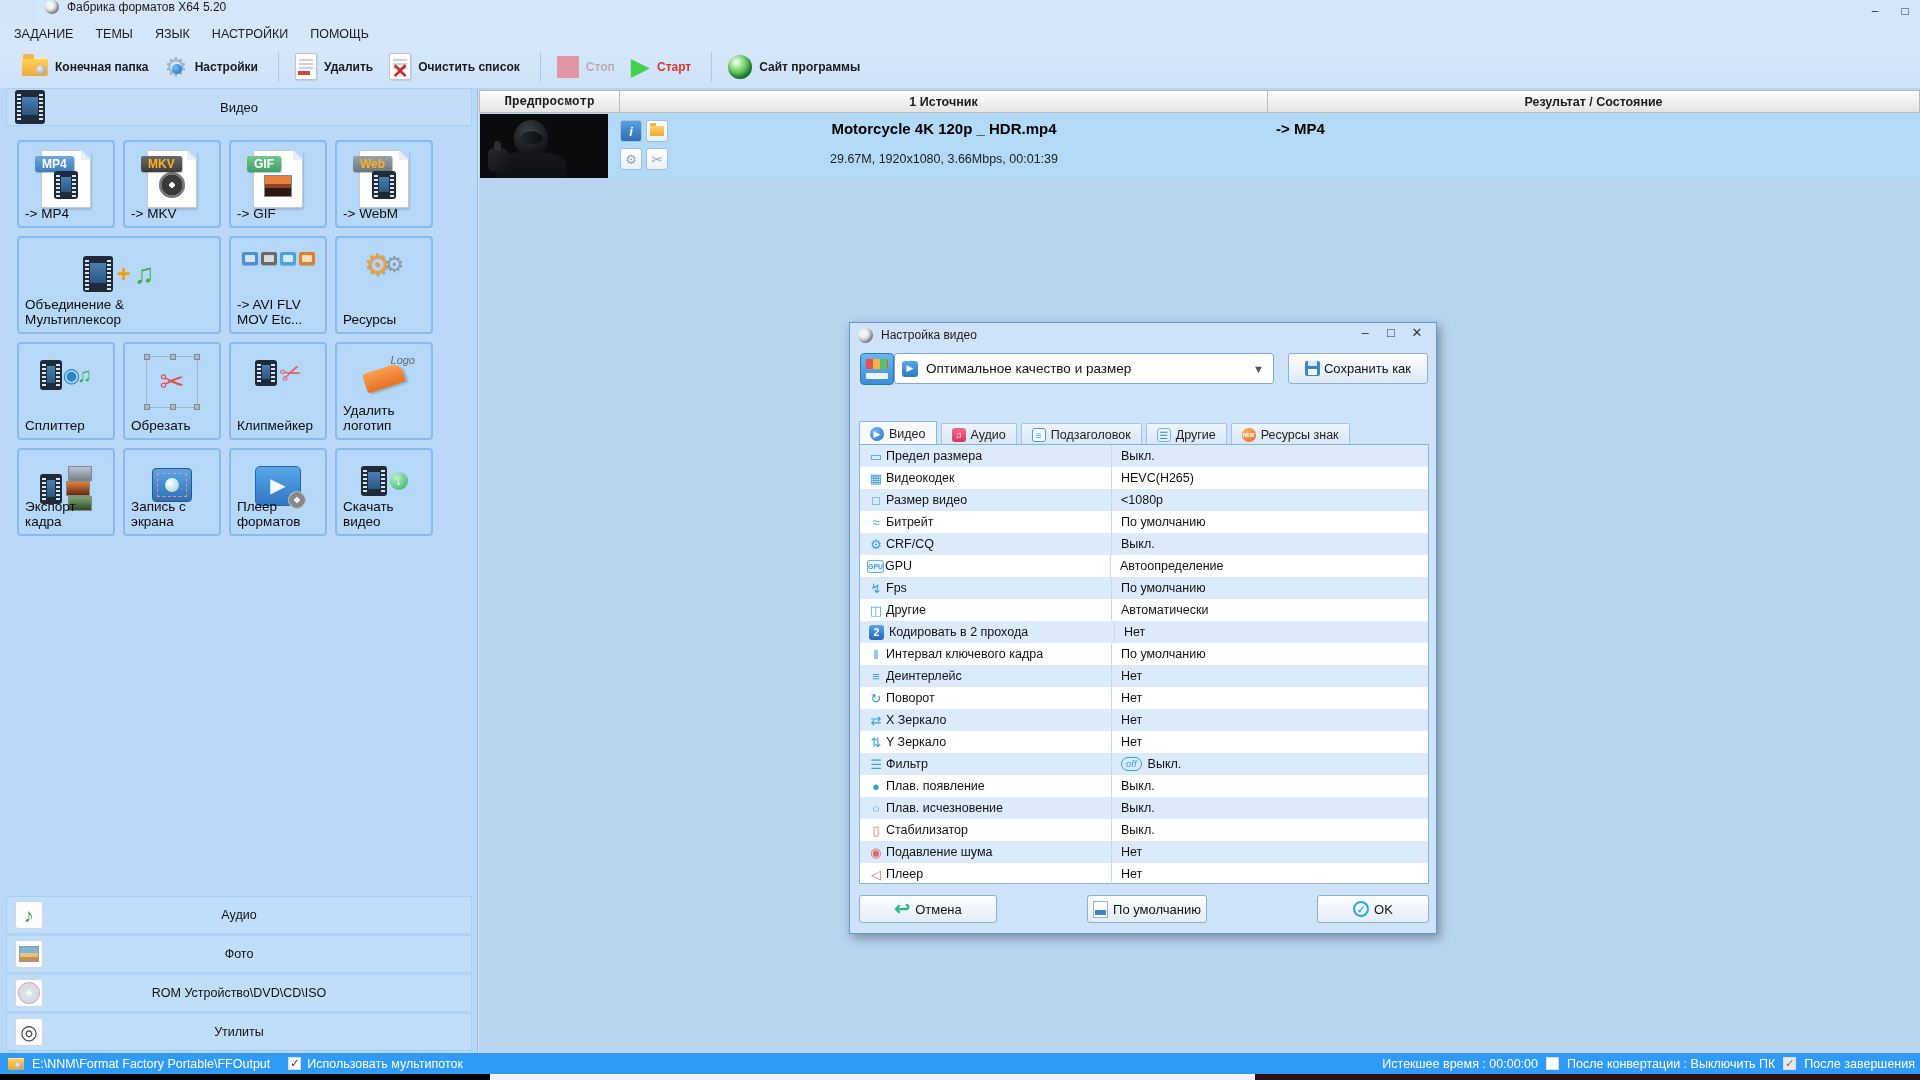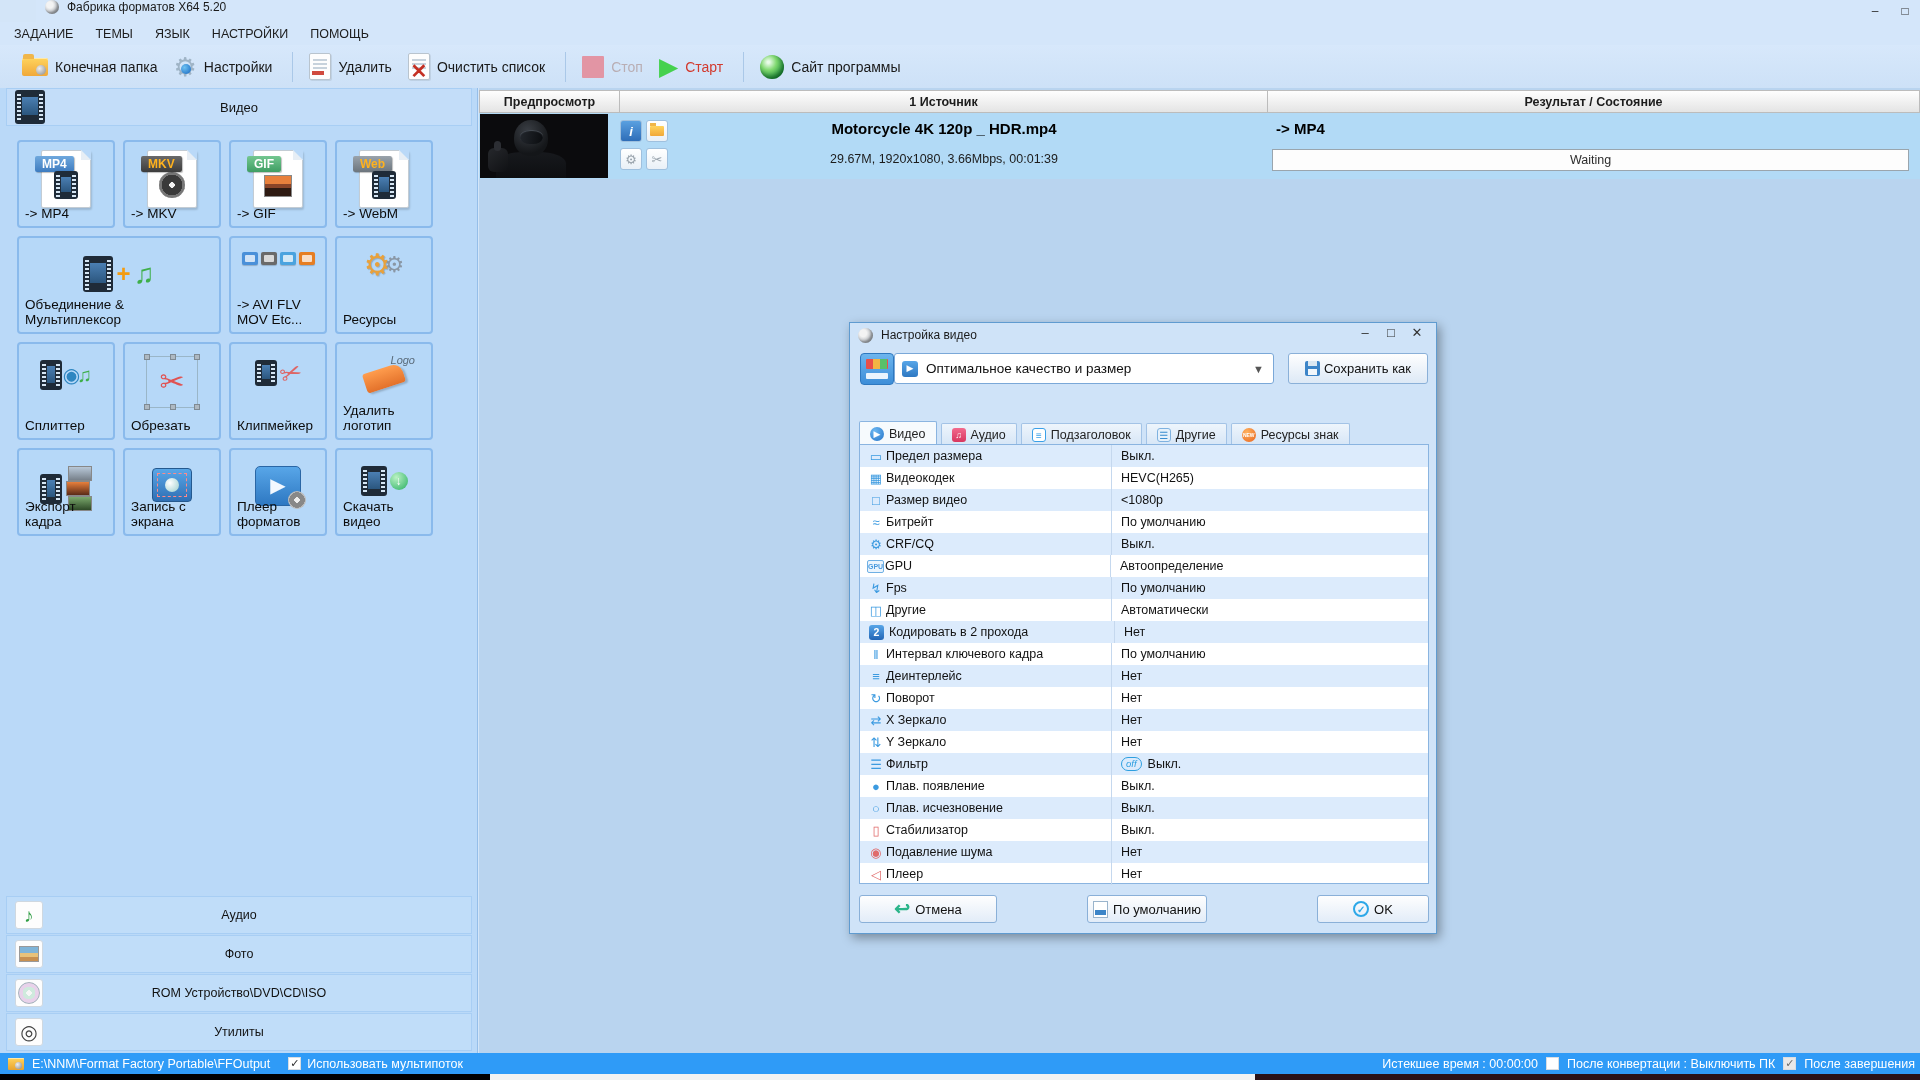--- a/index.html
+++ b/index.html
@@ -10,21 +10,21 @@
   
   .titlebar{left:0;top:0;width:1920px;height:22px;background:#d4e6fa;display:flex;align-items:flex-start;margin-left:36px;}
   .appicon{width:14px;height:14px;border-radius:50%;margin:0 8px 0 9px;background:radial-gradient(circle at 35% 35%,#f3f3f3 25%,#b9bdc2 60%,#7d858d 100%);box-shadow:inset -2px -2px 2px rgba(0,0,0,.25);}
   .title-text{font-size:12px;color:#1a1a1a;}
   .wctrls{position:absolute;right:6px;top:0;height:22px;display:flex;}
   .wctrls span{width:30px;height:22px;text-align:center;line-height:22px;font-size:12px;color:#333;}
   .menubar{left:0;top:22px;width:1920px;height:23px;background:#d4e6fa;display:flex;align-items:center;padding-left:14px;gap:22px;}
   .menubar span{font-size:12.5px;color:#1c1c1c;}
   .toolbar{left:0;top:45px;width:1920px;height:43px;background:linear-gradient(#d7e8fb,#cde1f7);display:flex;align-items:center;padding-left:16px;}
   .tbtn{display:flex;align-items:center;gap:7px;padding:4px 10px 4px 6px;border-radius:3px;}
-  .tbtn .lbl{font-size:14px;color:#1a1a1a;}
+  .tbtn .lbl{font-size:12px;color:#1a1a1a;font-weight:bold;}
   .tbtn .lbl.dis{color:#b9aeb4;text-align:right;}
   .tbtn .lbl.red{color:#d23a2e;}
   .tsep{width:1px;height:30px;background:#aac8e8;margin:0 10px;}
   .ic-folder{width:26px;height:18px;background:linear-gradient(#ffd35c,#f0a83a);border-radius:2px;position:relative;box-shadow:inset 0 1px 0 #ffe9a8;}
   .ic-folder::before{content:"";position:absolute;top:-4px;left:1px;width:11px;height:5px;background:#f0b64a;border-radius:2px 2px 0 0;}
   .ic-folder::after{content:"";position:absolute;right:2px;bottom:1px;width:10px;height:10px;border-radius:50%;background:radial-gradient(circle at 35% 35%,#eee,#888);}
   .ic-gear{font-size:26px;color:#9fb4c6;line-height:26px;position:relative;}
   .ic-gear::after{content:"";position:absolute;left:8px;top:10px;width:10px;height:10px;border-radius:50%;background:radial-gradient(circle at 35% 35%,#6fc2f2,#1565c0);}
   .ic-page{width:22px;height:27px;background:#fdfdfd;border:1px solid #b9c4ce;border-radius:2px;position:relative;box-shadow:1px 1px 0 rgba(0,0,0,.08);}
   .ic-page i{position:absolute;left:3px;right:3px;height:2px;background:#c7d2dc;}
@@ -87,21 +87,21 @@
   .caticon{width:28px;height:28px;margin-left:8px;background:#fdfdfd;border:1px solid #cfd8e0;border-radius:3px;display:flex;align-items:center;justify-content:center;position:relative;z-index:1;}
   .ph-img{width:20px;height:16px;background:linear-gradient(#7fb4d8 0 45%,#e8c27a 46% 70%,#c89050 71% 100%);border:1px solid #999;}
   .doc-lines{width:18px;height:22px;background:repeating-linear-gradient(#fff 0 3px,#9fb0bd 3px 5px);border:1px solid #b9c4ce;position:relative;}
   .doc-lines::after{content:"✎";position:absolute;right:-6px;bottom:-4px;color:#e8902a;font-size:13px;}
   .rom-disc{width:22px;height:22px;border-radius:50%;background:radial-gradient(circle,#f6f6f6 0 18%,#cfeadd 19% 45%,#e8d2ea 46% 70%,#b9c8d4 71% 100%);border:1px solid #a9b4be;}
 
   
   .main{left:479px;top:88px;width:1441px;height:965px;background:#b9d4ef;}
   .lhead{position:absolute;left:0;top:2px;height:23px;display:flex;width:1441px;}
   .lhead .hc{background:linear-gradient(#fefefe,#e4e4e4);border:1px solid #bcbcbc;border-left:none;font-size:12.5px;font-weight:bold;color:#1c1c1c;display:flex;align-items:center;justify-content:center;}
-  .lhead .hc:first-child{border-left:1px solid #bcbcbc;}
+  .lhead .hc:first-child{border-left:1px solid #bcbcbc;font-family:Liberation Mono, monospace;}
   .frow{position:absolute;left:0;top:25px;width:1441px;height:66px;background:#b2daf6;}
   .thumb{position:absolute;left:1px;top:1px;width:128px;height:64px;background:#0b0b0d;overflow:hidden;}
   .thumb .helmet{position:absolute;left:34px;top:6px;width:34px;height:36px;border-radius:50% 50% 46% 46%;background:radial-gradient(circle at 40% 30%,#3a3e44,#141619 70%);}
   .thumb .visor{position:absolute;left:40px;top:16px;width:23px;height:14px;border-radius:45%;background:linear-gradient(100deg,#23272d,#0a0c0f);box-shadow:inset 0 1px 1px #4a5058;}
   .thumb .body{position:absolute;left:16px;top:38px;width:70px;height:28px;border-radius:40% 40% 0 0;background:linear-gradient(#17191d,#0d0e10);}
   .thumb .glove{position:absolute;left:8px;top:34px;width:20px;height:24px;border-radius:6px;background:linear-gradient(140deg,#26282c,#101114);}
   .thumb .glove::before{content:"";position:absolute;left:6px;top:-7px;width:7px;height:10px;border-radius:4px;background:#2c2e33;}
   .sbtn{position:absolute;width:22px;height:22px;background:linear-gradient(#fff,#e9f0f7);border:1px solid #9fc0de;border-radius:3px;display:flex;align-items:center;justify-content:center;font-size:13px;}
   .sbtn.info{background:linear-gradient(#5aa0e0,#2e6db8);color:#fff;font-weight:bold;font-style:italic;font-size:13px;}
   .sbtn .mini-folder{width:14px;height:10px;background:linear-gradient(#ffd35c,#f0a83a);border-radius:1px;position:relative;}
@@ -419,21 +419,20 @@
       </span>
       <span class="sbtn info" style="left:141px;top:7px;">i</span>
       <span class="sbtn" style="left:167px;top:7px;">
           <span class="mini-folder"></span>
         </span>
       <span class="sbtn gray" style="left:141px;top:35px;">⚙</span>
       <span class="sbtn gray" style="left:167px;top:35px;">✂</span>
       <span class="fname">Motorcycle 4K 120p _ HDR.mp4</span>
       <span class="finfo">29.67M, 1920x1080, 3.66Mbps, 00:01:39</span>
       <span class="ftarget">-&gt; MP4</span>
-      <span class="fstatus">Waiting</span>
     </div>
   </div>
 
   <div class="abs statusbar">
     <span class="mini-folder2"></span>
     <span>E:\NNM\Format Factory Portable\FFOutput</span>
     <span style="width:18px;"></span>
     <span class="cb checked"></span>
     <span style="width:6px;"></span>
     <span>Использовать мультипоток</span>

